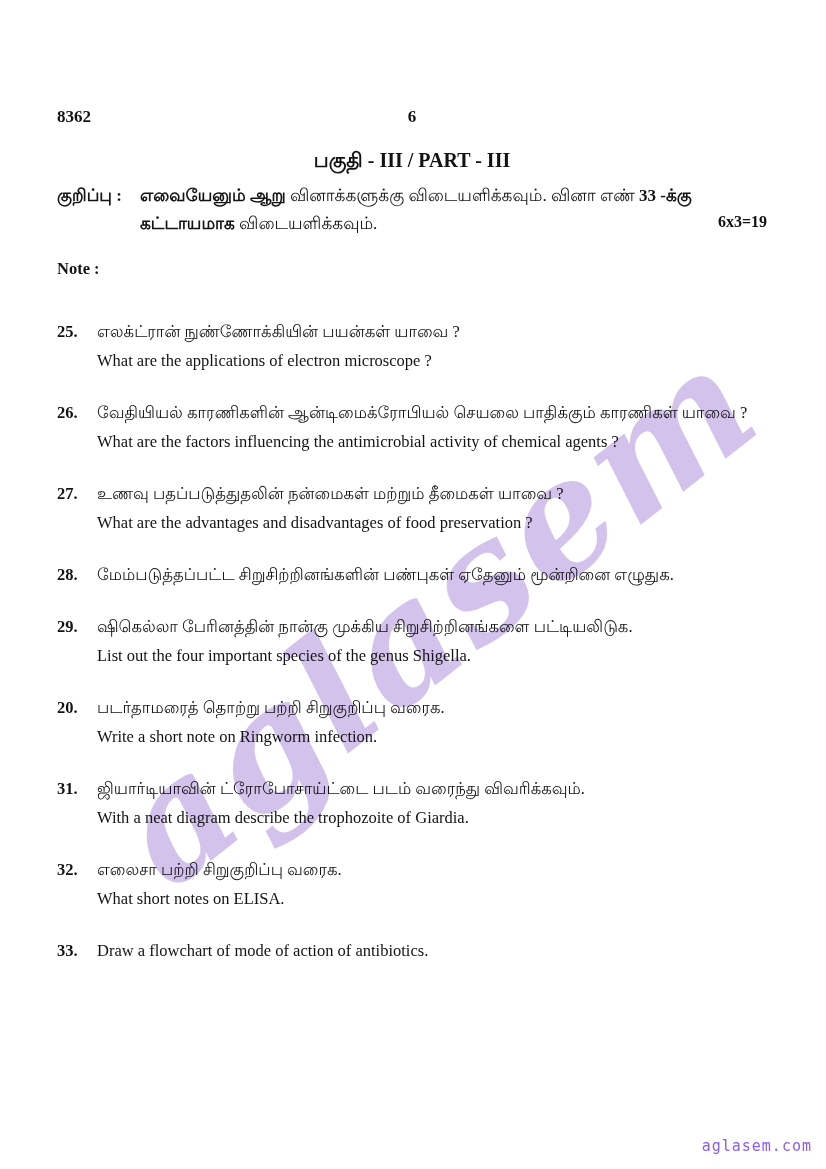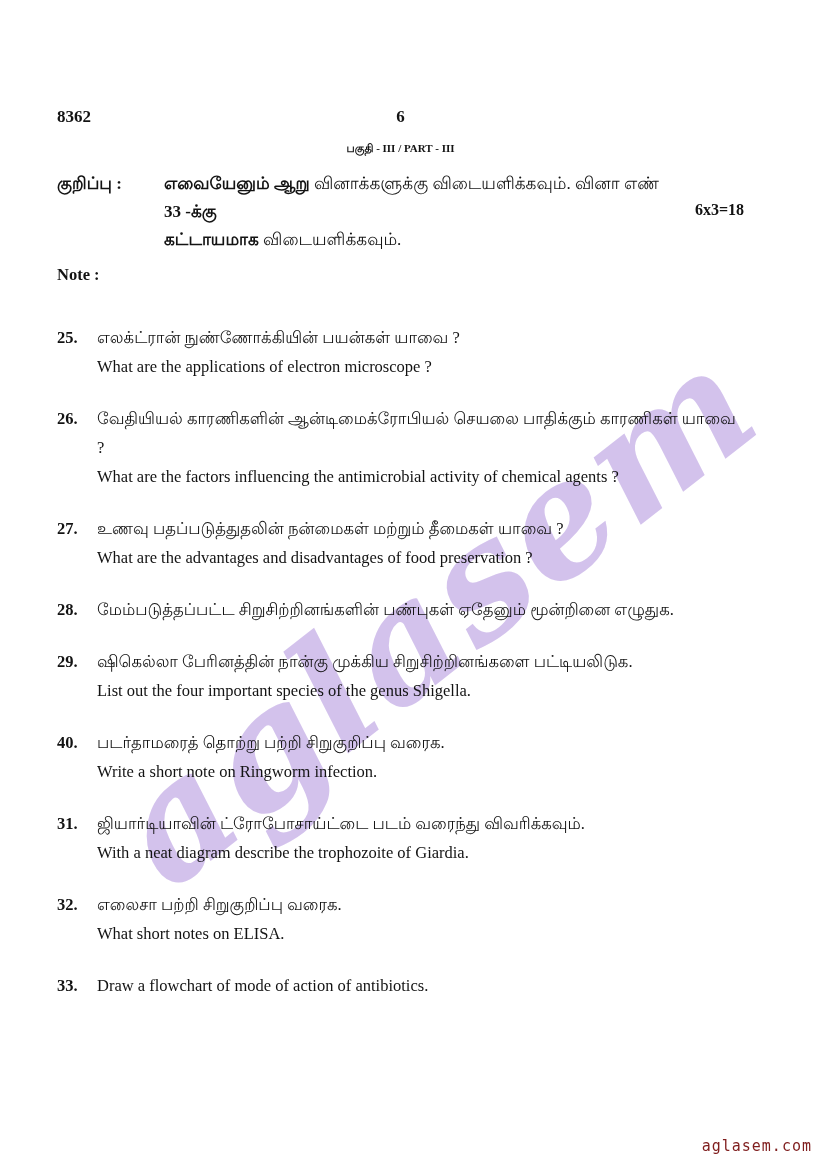--- a/index.html
+++ b/index.html
@@ -27,68 +27,67 @@
     opacity: 0.8;
     z-index: 0;
     white-space: nowrap;
     pointer-events: none;
     user-select: none;
   }
 
   .content {
     position: relative;
     z-index: 1;
-    padding: 106px 82px 0 57px;
+    padding: 106px 59px 0 57px;
   }
 
   .header-row {
     position: relative;
     font-weight: bold;
     font-size: 17px;
     line-height: 22px;
   }
   .page-num {
     position: absolute;
     left: 0; right: 0;
     text-align: center;
   }
 
   .title {
     text-align: center;
     font-weight: bold;
-    font-size: 11px;
-    margin-top: 8px;
+    font-size: 20px;
+    margin-top: 20px;
     line-height: 24px;
   }
 
   .instruction {
     display: flex;
     margin-top: 10px;
     font-size: 17px;
     line-height: 28px;
     position: relative;
-    gap: 24px;
   }
   .lbl {
     width: 83px;
     flex-shrink: 0;
     font-weight: bold;
   }
   .inst-text { flex: 1; padding-right: 70px; }
   .marks {
     position: absolute;
     right: 0;
     top: 26px;
     font-weight: bold;
     font-size: 16px;
   }
 
   .note-row {
     display: flex;
-    margin-top: 8px;
+    margin-top: 18px;
     font-size: 16.5px;
     line-height: 26px;
   }
   .note-text { flex: 1; }
 
   .questions { margin-top: 35px; }
   .question {
     display: flex;
     margin-bottom: 23px;
     font-size: 16.5px;
@@ -121,21 +120,21 @@
   <div class="header-row">
     <span class="code">8362</span>
     <span class="page-num">6</span>
   </div>
 
   <div class="title">பகுதி - III / PART - III</div>
 
   <div class="instruction">
     <span class="lbl">குறிப்பு :</span>
     <div class="inst-text"><b>எவையேனும் ஆறு</b><span> வினாக்களுக்கு விடையளிக்கவும். வினா எண் </span><b>33 -க்கு</b><br><b>கட்டாயமாக</b><span> விடையளிக்கவும்.</span></div>
-    <span class="marks">6x3=18</span>
+    <span class="marks">6x3=19</span>
   </div>
 
   <div class="note-row">
     <span class="lbl">Note :</span>
   </div>
 
   <div class="questions" id="questions">
   <div class="question">
     <span class="qnum">25.</span>
     <div class="qbody">
@@ -169,21 +168,21 @@
 
   <div class="question">
     <span class="qnum">29.</span>
     <div class="qbody">
       <div class="tamil">ஷிகெல்லா பேரினத்தின் நான்கு முக்கிய சிறுசிற்றினங்களை பட்டியலிடுக.</div>
       <div class="english">List out the four important species of the genus Shigella.</div>
     </div>
   </div>
 
   <div class="question">
-    <span class="qnum">40.</span>
+    <span class="qnum">20.</span>
     <div class="qbody">
       <div class="tamil">படர்தாமரைத் தொற்று பற்றி சிறுகுறிப்பு வரைக.</div>
       <div class="english">Write a short note on Ringworm infection.</div>
     </div>
   </div>
 
   <div class="question">
     <span class="qnum">31.</span>
     <div class="qbody">
       <div class="tamil">ஜியார்டியாவின் ட்ரோபோசாய்ட்டை படம் வரைந்து விவரிக்கவும்.</div>
@@ -202,13 +201,13 @@
   <div class="question">
     <span class="qnum">33.</span>
     <div class="qbody">
       <div class="english">Draw a flowchart of mode of action of antibiotics.</div>
     </div>
   </div>
 </div>
 
 </div>
 
-<div class="site-link" style="color: #7f1d1d;">aglasem.com</div>
+<div class="site-link" style="color: #8b5cf6;">aglasem.com</div>
 
 </body></html>

